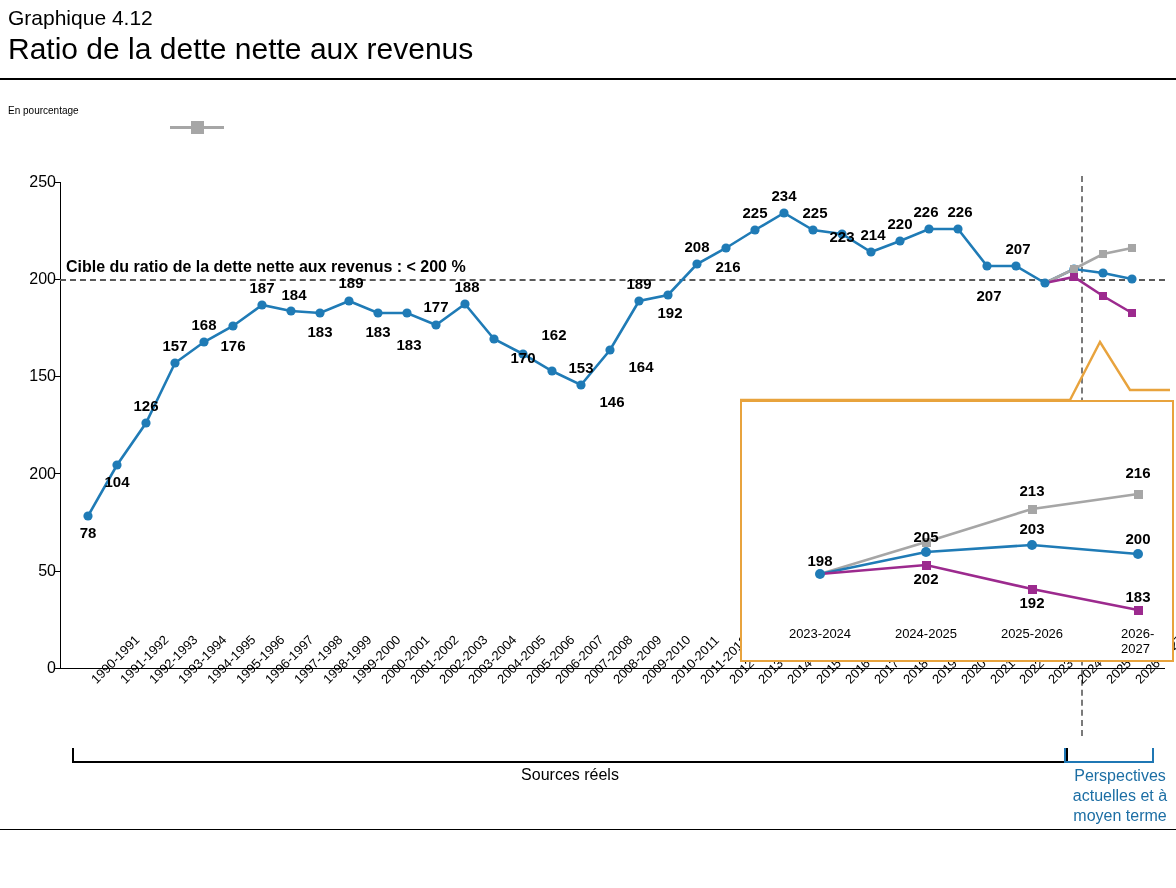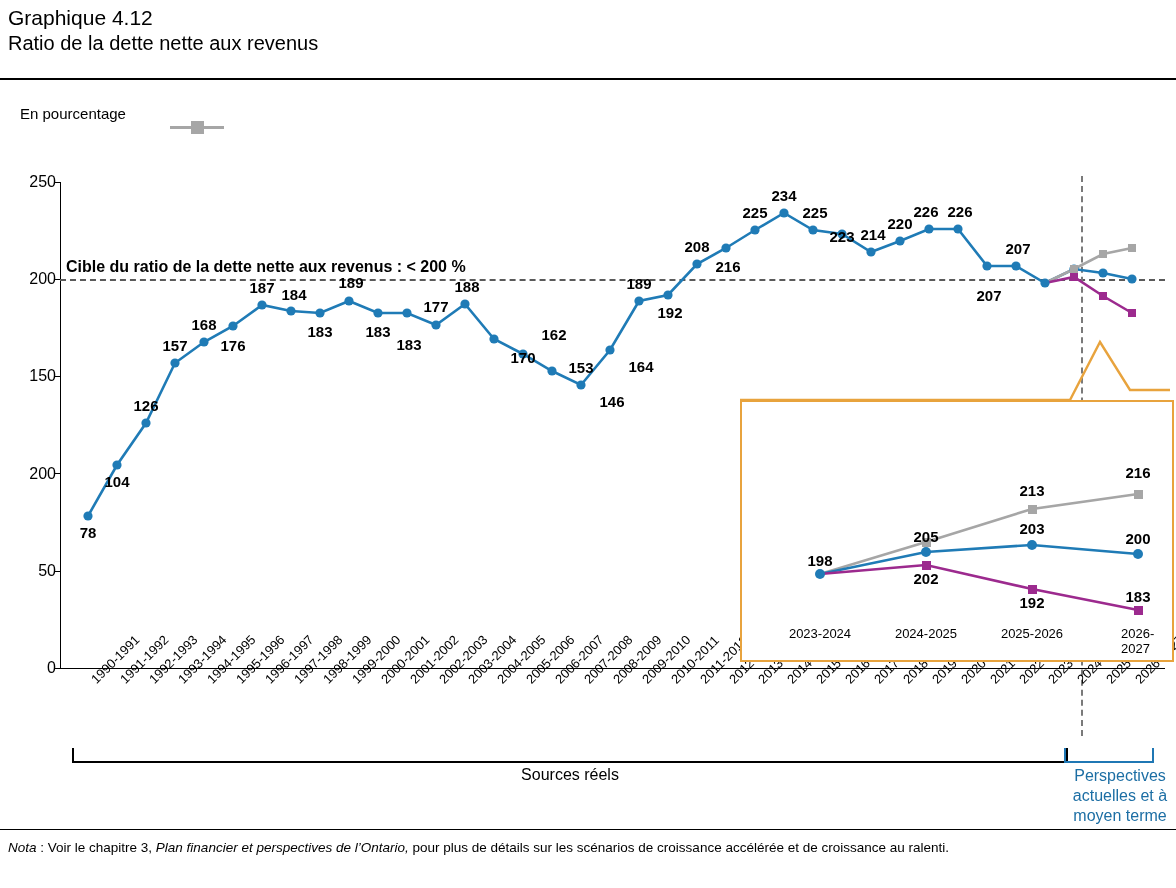--- a/index.html
+++ b/index.html
@@ -5,27 +5,27 @@
   html,body{margin:0;padding:0;}
   body{
     width:1176px;height:888px;background:#ffffff;
     font-family:"Liberation Sans", sans-serif;
     color:#000000;position:relative;overflow:hidden;
   }
   .chart-number{
     position:absolute;left:8px;top:6px;font-size:21px;letter-spacing:0px;
   }
   .chart-title{
-    position:absolute;left:8px;top:32px;font-size:20px;
+    position:absolute;left:8px;top:32px;font-size:30px;
   }
   .title-rule{
     position:absolute;left:0;top:78px;width:1176px;height:2px;background:#000;
   }
   .unit-label{
-    position:absolute;left:20px;top:105px;font-size:15px;
+    position:absolute;left:8px;top:105px;font-size:10px;
   }
   .legend{
     position:absolute;left:170px;top:120px;width:1000px;font-size:18px;
   }
   .legend-row{display:flex;align-items:center;margin-bottom:6px;}
   .legend-item{display:flex;align-items:center;margin-right:110px;}
   .legend-item .lbl{margin-left:10px;font-size:19px;}
   .lgline{position:relative;width:54px;height:3px;}
   .lgline .bar{position:absolute;top:0;left:0;width:54px;height:3px;}
   .lgline .mk{position:absolute;left:21px;top:-5px;width:13px;height:13px;}
@@ -303,16 +303,13 @@
   <div class="brace-proj" style="left:1004px;top:566px;width:86px;height:13px"></div>
   <div class="cap-proj" style="left:1000px;top:584px;width:120px">
     <div>Perspectives</div>
     <div>actuelles et à</div>
     <div>moyen terme</div>
   </div>
 </div>
 
 <div class="footnote">
   <div class="rule"></div>
-  <div>
-    <span class="ital">Nota</span><span> : Voir le chapitre 3, </span><span class="ital">Plan financier et perspectives de l’Ontario,</span><span> pour plus de détails sur les scénarios de croissance accélérée et de croissance au ralenti.</span>
-  </div>
 </div>
 
 </body></html>

